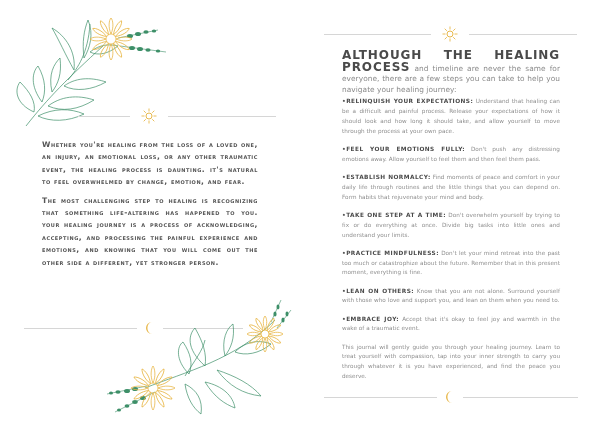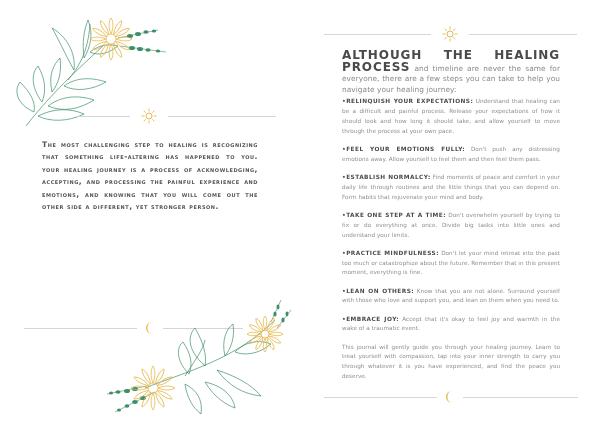--- a/index.html
+++ b/index.html
@@ -121,20 +121,21 @@
               <line x1="-3.2" y1="3.2" x2="-5.3" y2="5.3"></line>
             <line x1="-3.2" y1="-3.2" x2="-5.3" y2="-5.3"></line>
               <line x1="3.2" y1="3.2" x2="5.3" y2="5.3"></line>
           </g>
         </svg>
       </div>
       <div class="rule" style="width:108px;"></div>
     </div>
 
     <div class="left-text">
+      <p>Whether you're healing from the loss of a loved one, an injury, an emotional loss, or any other traumatic event, the healing process is daunting. It's natural to feel overwhelmed by change, emotion, and fear.</p>
       <p>The most challenging step to healing is recognizing that something life-altering has happened to you. Your healing journey is a process of acknowledging, accepting, and processing the painful experience and emotions, and knowing that you will come out the other side a different, yet stronger person.</p>
     </div>
 
     <div class="divider" style="left:24px;top:321px;">
       <div class="rule" style="width:113px;"></div>
       <div class="glyph" style="width:26px;">
         <svg width="10" height="14" viewBox="0 0 10 14">
           <path d="M7 1 A6 6 0 1 0 7 13 A4.6 6 0 1 1 7 1 Z" fill="#e8b84a"></path>
         </svg>
       </div>

